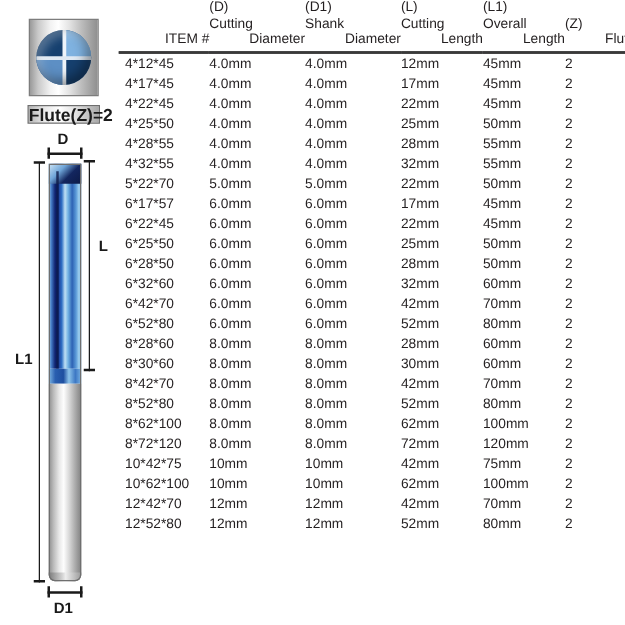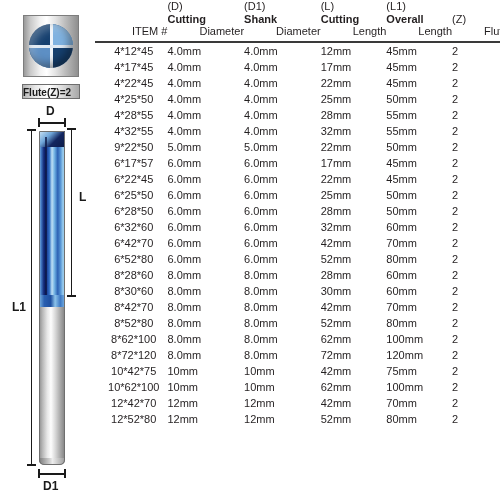--- a/index.html
+++ b/index.html
@@ -83,22 +83,22 @@
   }
 
   
   #flute-caption {
     position: absolute;
     left: 22px;
     top: 84px;
     width: 58px;
     height: 15px;
     line-height: 15px;
-    text-align: left;
-    font-size: 10px;
+    text-align: center;
+    font-size: 14px;
     font-weight: bold;
     color: #1a1a1a;
     background: linear-gradient(90deg,
       #b4b4b4 0%, #e8e8e8 22%, #ffffff 45%, #dcdcdc 70%, #a8a8a8 100%);
     border: 1px solid #6e6e6e;
     box-sizing: border-box;
     white-space: nowrap;
   }
 
   
@@ -217,21 +217,21 @@
   #dim-d1-label  { left: 43px; top: 479px; }
   #dim-d1-line   { left: 38px; top: 473px; width: 28px; }
   #dim-d1-tick-l { left: 38px; top: 469px; }
   #dim-d1-tick-r { left: 64px; top: 469px; }
 
   #dim-l-label    { left: 79px; top: 190px; }
   #dim-l-line     { left: 71px; top: 129px; height: 168px; }
   #dim-l-tick-t   { left: 67px; top: 128px; }
   #dim-l-tick-b   { left: 67px; top: 295px; }
 
-  #dim-l1-label   { left: 12px; top: 300px; }
+  #dim-l1-label   { left: 12px; top: 280px; }
   #dim-l1-line    { left: 31px; top: 130px; height: 336px; }
   #dim-l1-tick-t  { left: 27px; top: 129px; }
   #dim-l1-tick-b  { left: 27px; top: 464px; }
 
   
   #spec-table-panel {
     position: absolute;
     left: 95px;
     top: 0;
     width: 405px;
@@ -246,29 +246,29 @@
   #spec-table thead th {
     vertical-align: bottom;
     text-align: left;
     font-weight: normal;
     padding: 0 0 3px 0;
     border-bottom: 2px solid #3a3a3a;
     line-height: 12.5px;
     white-space: nowrap;
   }
   .head-stack-top { display: block; }
-  .head-stack-mid { display: block; font-weight: bold; }
+  .head-stack-mid { display: block; }
   .head-stack-bot { display: block; margin-left: 32px; }
   #spec-table tbody td {
     padding: 0;
     height: 16px;
     line-height: 16px;
     white-space: nowrap;
   }
-  .col-item   { width: 82px; padding-left: 5px !important; text-align: center; }
+  .col-item   { width: 82px; padding-left: 5px !important; }
   .col-cut-d  { width: 74px; }
   .col-shank  { width: 74px; }
   .col-cut-l  { width: 72px; }
   .col-over-l { width: 72px; }
   .col-flutes { width: 30px; }
 </style>
 </head>
 <body>
 
 <div id="diagram-panel">
@@ -397,21 +397,21 @@
         </tr>
         <tr>
           <td class="col-item">4*32*55</td>
           <td class="col-cut-d">4.0mm</td>
           <td class="col-shank">4.0mm</td>
           <td class="col-cut-l">32mm</td>
           <td class="col-over-l">55mm</td>
           <td class="col-flutes">2</td>
         </tr>
         <tr>
-          <td class="col-item">9*22*50</td>
+          <td class="col-item">5*22*70</td>
           <td class="col-cut-d">5.0mm</td>
           <td class="col-shank">5.0mm</td>
           <td class="col-cut-l">22mm</td>
           <td class="col-over-l">50mm</td>
           <td class="col-flutes">2</td>
         </tr>
         <tr>
           <td class="col-item">6*17*57</td>
           <td class="col-cut-d">6.0mm</td>
           <td class="col-shank">6.0mm</td>

